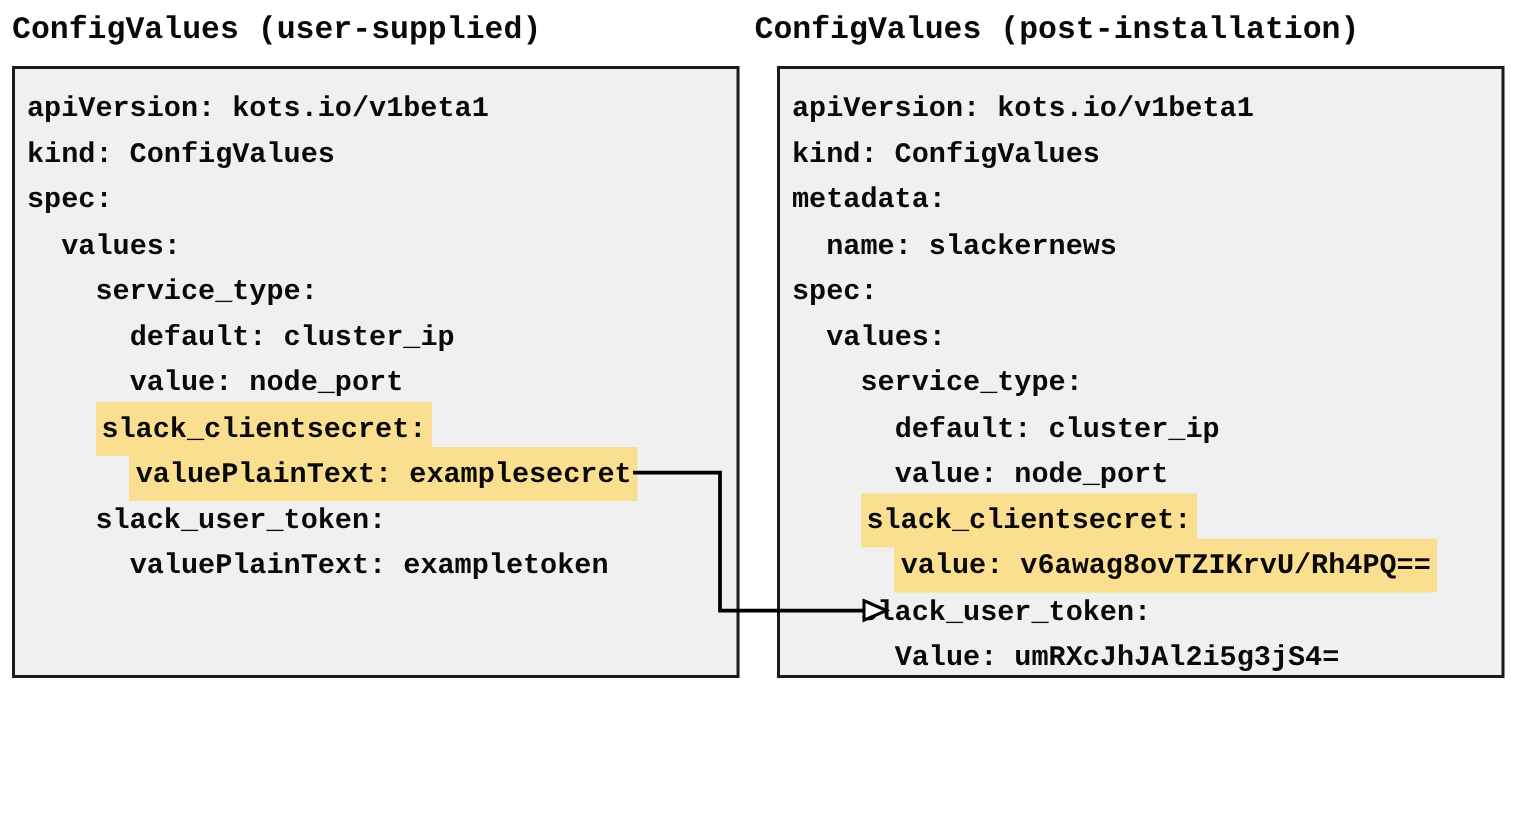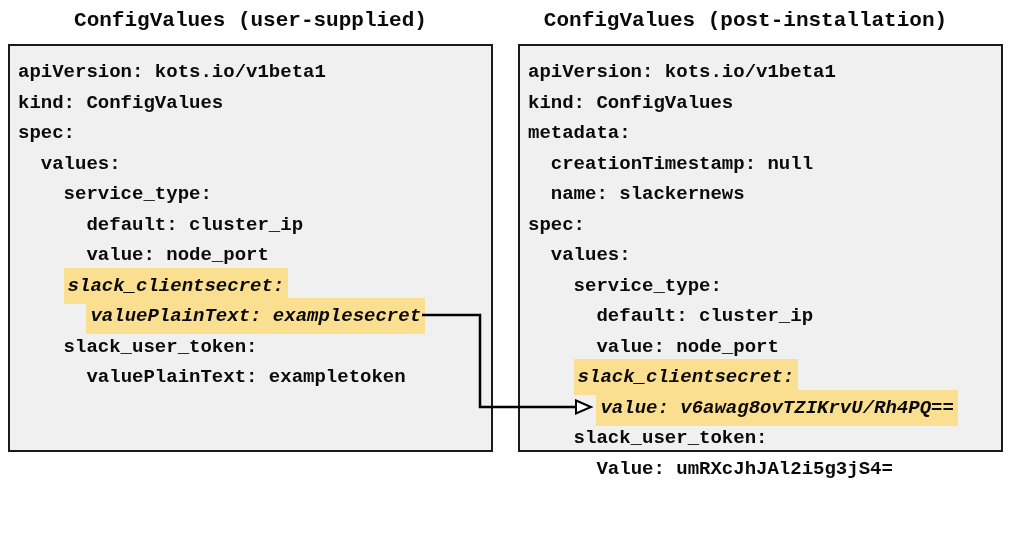--- a/index.html
+++ b/index.html
@@ -22,21 +22,20 @@
     background: var(--page_bg);
     font-family: "Liberation Mono", "DejaVu Sans Mono", monospace;
     color: var(--text);
     overflow: hidden;
   }
   .panel-title {
     position: absolute;
     top: 6px;
     height: 30px;
     line-height: 30px;
-    text-align: center;
     font-weight: bold;
     font-size: 21px;
     letter-spacing: 0;
     white-space: pre;
   }
   .panel-title.left  { left: 8px;   width: 485px; }
   .panel-title.right { left: 503px; width: 485px; }
   .panel {
     position: absolute;
     top: 44px;
@@ -52,21 +51,20 @@
   .code-line {
     white-space: pre;
     font-size: 19px;
     font-weight: bold;
     line-height: 30.5px;
     height: 30.5px;
   }
   .code-line .hl {
     background: var(--highlight);
     padding: 7px 4px;
-    font-style: italic;
   }
   .arrow-overlay {
     position: absolute;
     left: 0; top: 0;
     width: 1019px;
     height: 559px;
     pointer-events: none;
   }
 </style>
 </head>
@@ -92,21 +90,20 @@
         <div class="code-line">    <span>slack_user_token:</span></div>
         <div class="code-line">      <span>valuePlainText: exampletoken</span></div>
       </div>
   </div>
 
   <div class="panel right">
     <div>
         <div class="code-line"><span>apiVersion: kots.io/v1beta1</span></div>
         <div class="code-line"><span>kind: ConfigValues</span></div>
         <div class="code-line"><span>metadata:</span></div>
-        <div class="code-line">  <span>creationTimestamp: null</span></div>
         <div class="code-line">  <span>name: slackernews</span></div>
         <div class="code-line"><span>spec:</span></div>
         <div class="code-line">  <span>values:</span></div>
         <div class="code-line">    <span>service_type:</span></div>
         <div class="code-line">      <span>default: cluster_ip</span></div>
         <div class="code-line">      <span>value: node_port</span></div>
         <div class="code-line">    <span class="hl">slack_clientsecret:</span></div>
         <div class="code-line">      <span class="hl">value: v6awag8ovTZIKrvU/Rh4PQ==</span></div>
         <div class="code-line">    <span>slack_user_token:</span></div>
         <div class="code-line">      <span>Value: umRXcJhJAl2i5g3jS4=</span></div>

